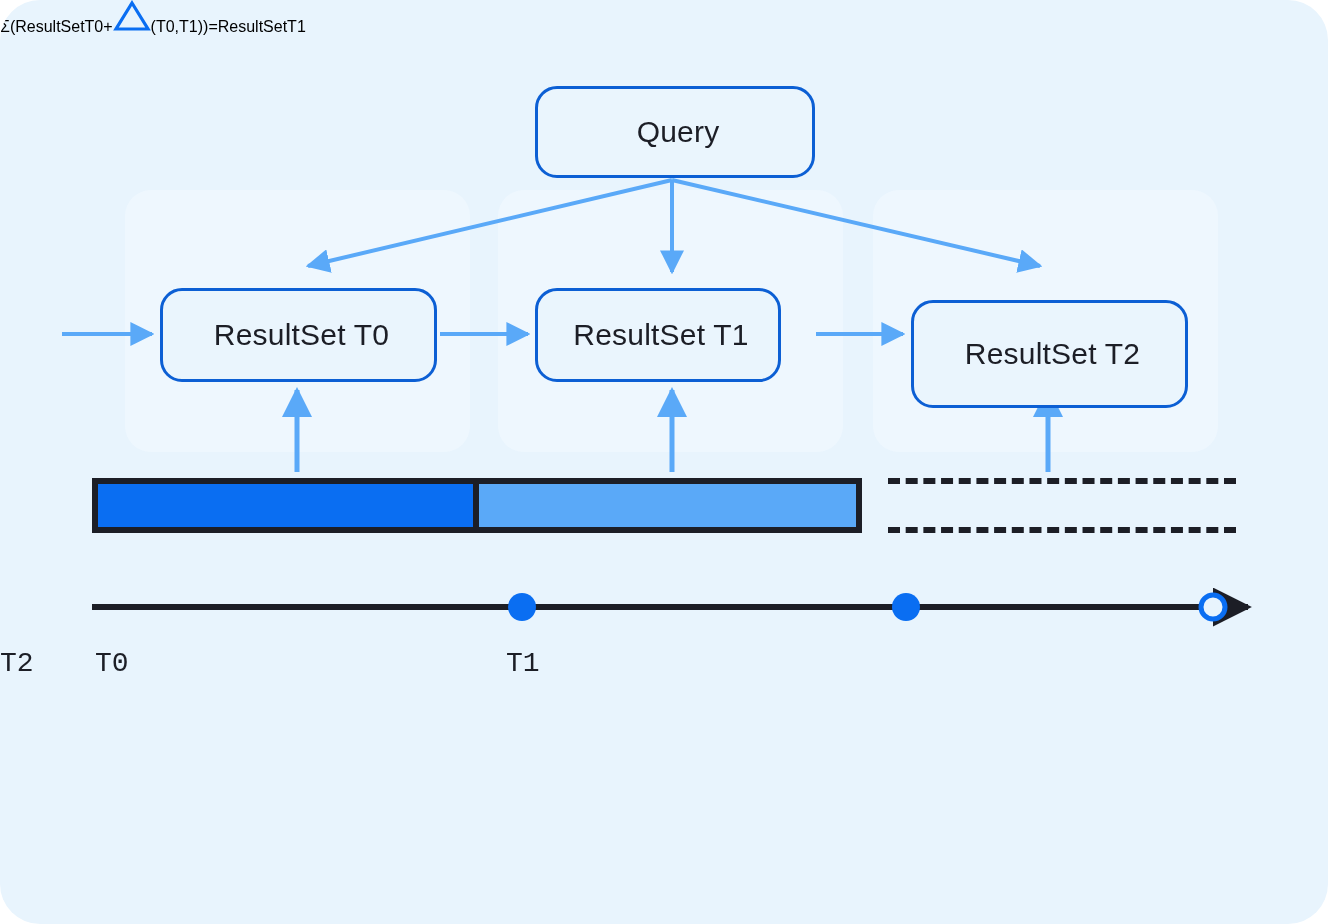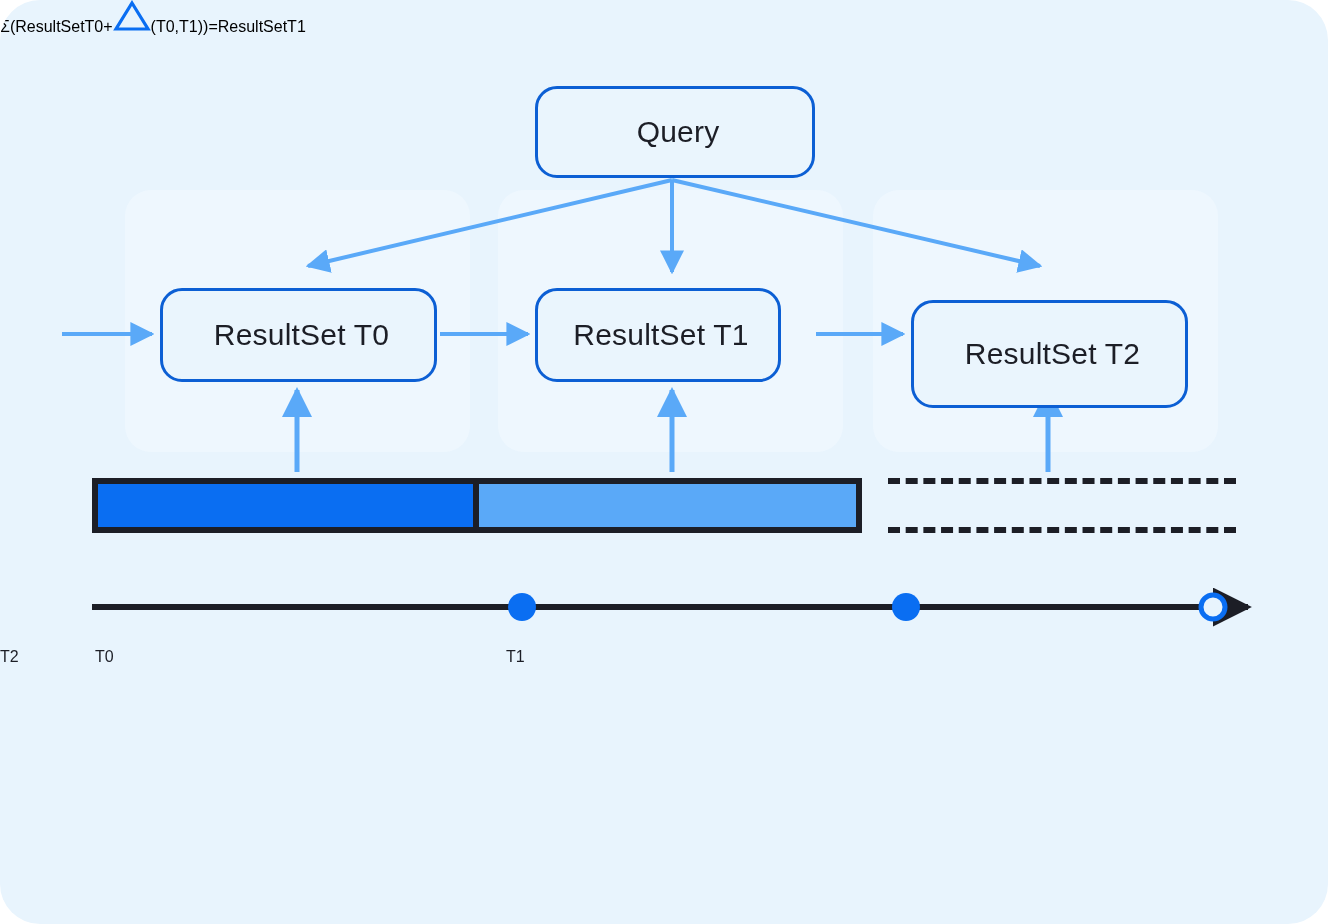--- a/index.html
+++ b/index.html
@@ -76,23 +76,24 @@
     position: absolute;
     left: 796px; top: 0; width: 348px; height: 55px;
     box-sizing: border-box;
     border-top: 6px dashed #1c1e26;
     border-bottom: 6px dashed #1c1e26;
   }
 
   
   .axis-label {
     position: absolute;
-    font-size: 16px;
+    font-size: 28px;
     color: #1c1e26;
     top: 648px;
+    font-family: Liberation Mono, monospace;
   }
   #axis-label-t0 { left: 95px; }
   #axis-label-t1 { left: 506px; }
   #axis-label-t2 { left": 0; left: 888px; }
 
   /* ---- formula ---- */
   #formula {
     position: absolute;
     left: 0; top: 758px;
     width: 1328px;

